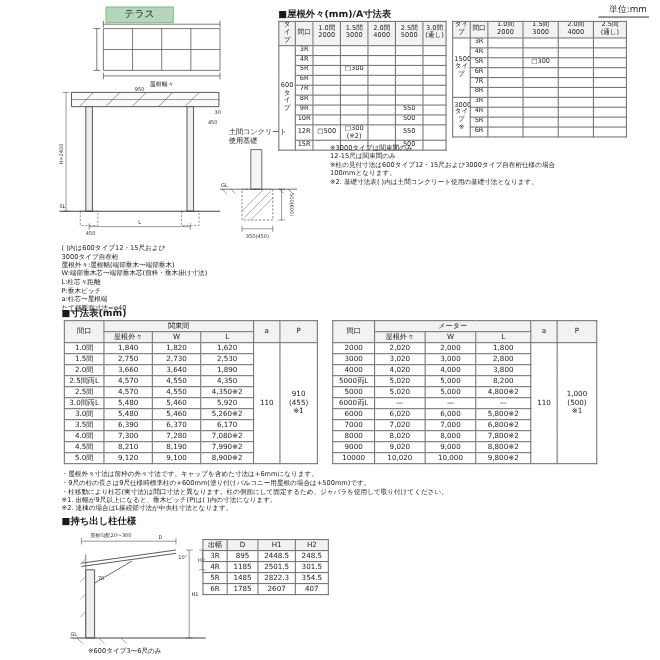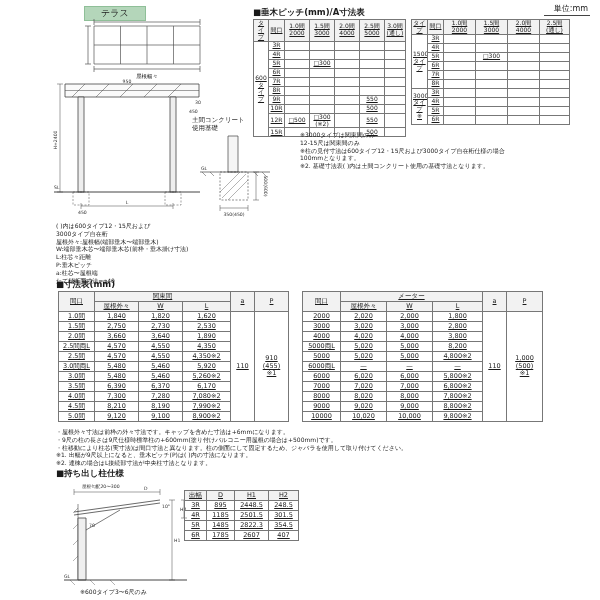--- a/index.html
+++ b/index.html
@@ -3,42 +3,42 @@
 <meta charset="utf-8">
 <style>
   html,body{margin:0;padding:0;background:#e8e8e8;}
   .sheet{position:relative;width:600px;height:600px;background:#ffffff;
          font-family:"DejaVu Sans","Liberation Sans",sans-serif;color:#1a1a1a;
          overflow:hidden;margin:0 auto;}
   .abs{position:absolute;}
   .sec-title{font-weight:bold;font-size:8.5px;letter-spacing:0;}
   .unit{font-size:8px;border-bottom:1px solid #444;padding:0 2px 1px 10px;}
   .badge{font-size:9px;background:#b4d6ba;border:1px solid #8fbf98;padding:1px 16px;line-height:1.2;}
-  table{border-collapse:collapse;table-layout:fixed;text-decoration:underline;}
+  table{border-collapse:collapse;table-layout:fixed;}
   td{border:1px solid #777;text-align:center;vertical-align:middle;
      white-space:pre-line;line-height:1.15;padding:0 1px;color:#222;overflow:hidden;}
   td.hd{background:#f2f2f2;}
   .ft td{font-size:6px;height:8px;}
   .dt td{font-size:6.5px;height:9px;}
   .bt td{font-size:6.5px;height:9px;}
   .notes .nline{font-size:6px;line-height:1.3;white-space:nowrap;}
   .fd-title{font-size:6.5px;line-height:1.25;white-space:pre-line;}
   svg text{fill:#222;}
   svg .dimt{font-size:4.6px;fill:#333;}
   svg .lblt{font-size:5.4px;fill:#222;}
   line,rect,path,polyline{vector-effect:non-scaling-stroke;}
 </style>
 </head>
 <body>
 
 <div class="sheet">
 
   <div class="abs unit" style="top:3px;right:10px;">単位:mm</div>
 
-  <div class="abs badge" style="left:84px;top:6px;text-align:center;">テラス</div>
+  <div class="abs badge" style="left:96px;top:6px;text-align:center;">テラス</div>
 
   <svg class="abs" style="left:52px;top:18px;" width="150" height="200" viewBox="0 0 150 200">
     <g stroke="#555" stroke-width="0.7" fill="none">
       <line x1="42" y1="4" x2="148" y2="4"></line>
       <line x1="42" y1="1" x2="42" y2="7"></line>
         <line x1="148" y1="1" x2="148" y2="7"></line>
       <rect x="42" y="8" width="106" height="38"></rect>
       <line x1="68.5" y1="8" x2="68.5" y2="46"></line>
       <line x1="95" y1="8" x2="95" y2="46"></line>
       <line x1="121.5" y1="8" x2="121.5" y2="46"></line>
@@ -73,21 +73,21 @@
         <line x1="121" y1="185" x2="121" y2="191" stroke-width="0.5"></line>
     </g>
     <text class="dimt" x="143" y="86">30</text>
     <text class="dimt" x="137" y="95">450</text>
     <text class="dimt" transform="rotate(-90 5 122)" x="5" y="122" text-anchor="middle">H=2400</text>
     <text class="dimt" x="2" y="171">SL</text>
     <text class="dimt" x="75" y="186" text-anchor="middle">L</text>
     <text class="dimt" x="26" y="196">450</text>
   </svg>
 
-  <div class="abs fd-title" style="left:192px;top:116px;width:70px;">土間コンクリート
+  <div class="abs fd-title" style="left:208px;top:116px;width:70px;">土間コンクリート
 使用基礎</div>
   <svg class="abs" style="left:200px;top:134px;" width="72" height="88" viewBox="0 0 72 88">
     <g stroke="#444" stroke-width="0.7" fill="none">
       <rect x="28" y="2" width="10" height="36" fill="#f5f5f5"></rect>
       <line x1="0" y1="38" x2="70" y2="38"></line>
       <line x1="2" y1="38" x2="6" y2="42" stroke-width="0.5"></line>
       <line x1="10" y1="38" x2="14" y2="42" stroke-width="0.5"></line>
       <line x1="54" y1="38" x2="58" y2="42" stroke-width="0.5"></line>
       <line x1="62" y1="38" x2="66" y2="42" stroke-width="0.5"></line>
       <rect x="20" y="38" width="28" height="28" stroke-dasharray="2,1.5" stroke-width="0.6"></rect>
@@ -110,21 +110,21 @@
     <div class="nline">( )内は600タイプ12・15尺および</div>
     <div class="nline">3000タイプ自在桁</div>
     <div class="nline">屋根外々:屋根幅(端部垂木〜端部垂木)</div>
     <div class="nline">W:端部垂木芯〜端部垂木芯(前枠・垂木掛け寸法)</div>
     <div class="nline">L:柱芯々距離</div>
     <div class="nline">P:垂木ピッチ</div>
     <div class="nline">a:柱芯〜屋根端</div>
     <div class="nline">たて樋断面寸法=φ40</div>
   </div>
 
-  <div class="abs sec-title" style="left:253px;top:7px;">■垂木ピッチ(mm)/A寸法表</div>
+  <div class="abs sec-title" style="left:253px;top:7px;">■屋根外々(mm)/A寸法表</div>
   <table class="abs ft" style="left:253px;top:19px;width:152px;">
     <colgroup>
         <col style="width:15px">
         <col style="width:16px">
         <col style="width:25px">
         <col style="width:25px">
         <col style="width:25px">
         <col style="width:25px">
         <col style="width:21px">
       </colgroup>

